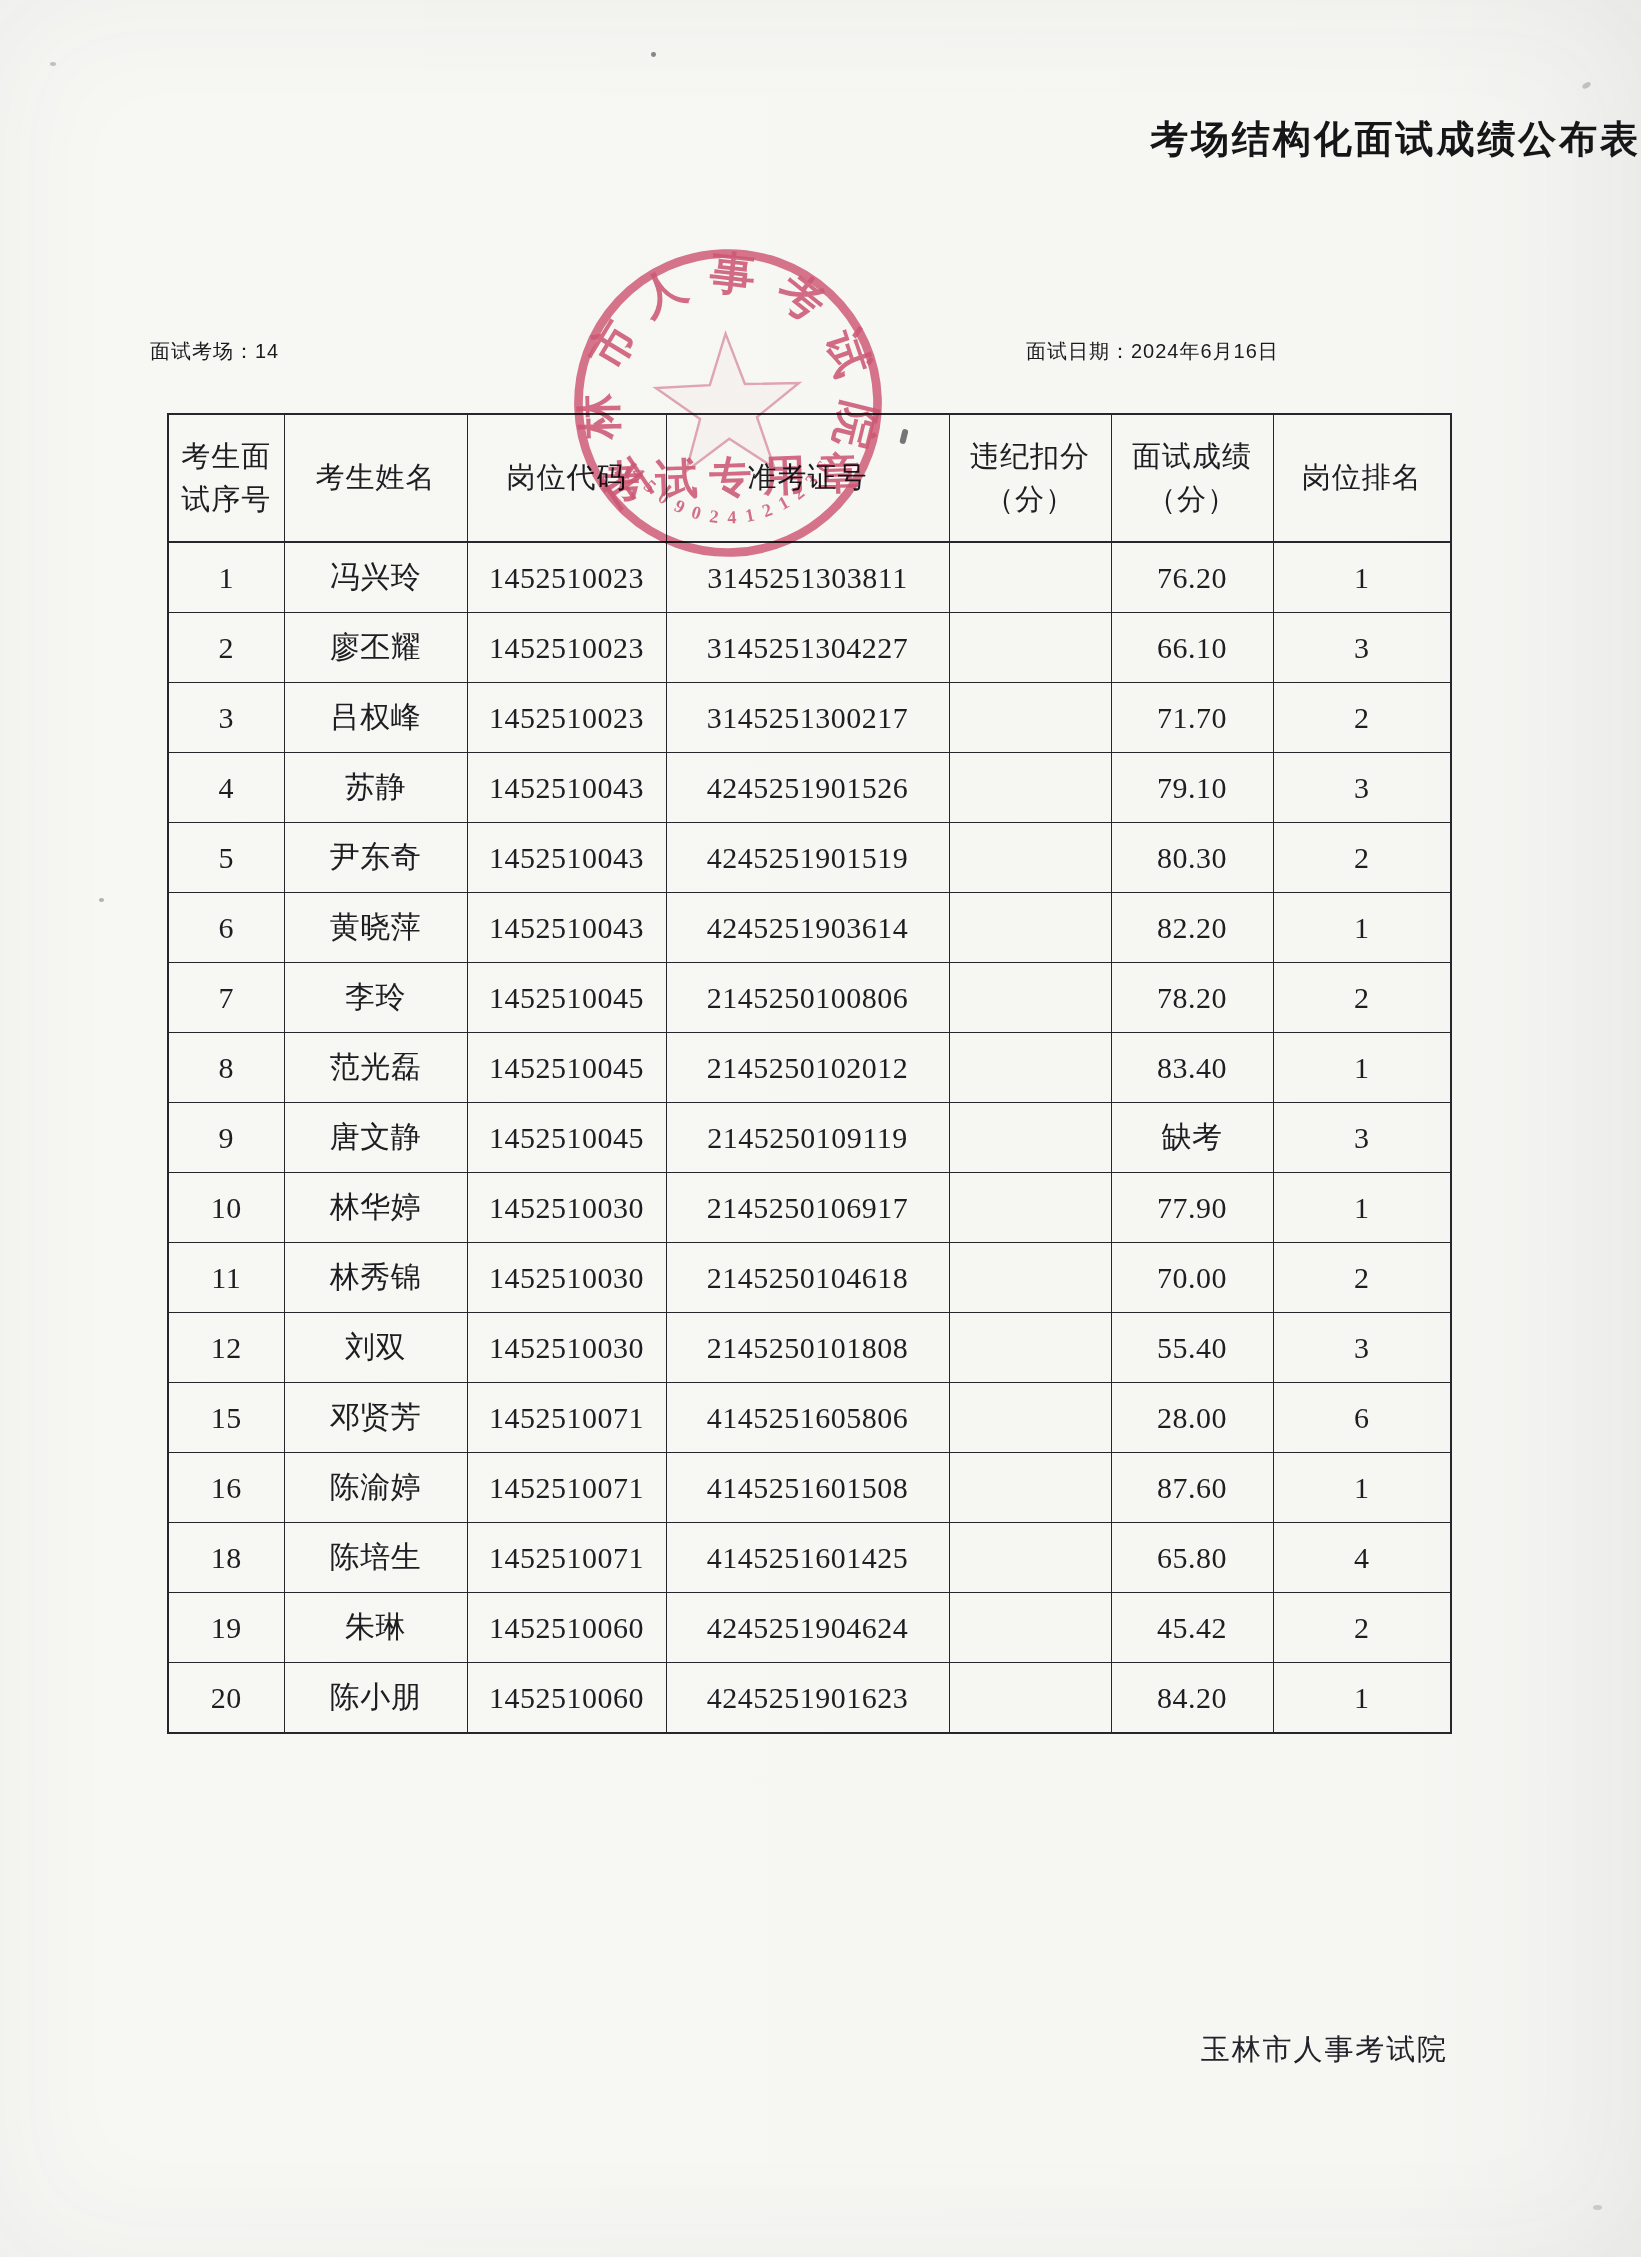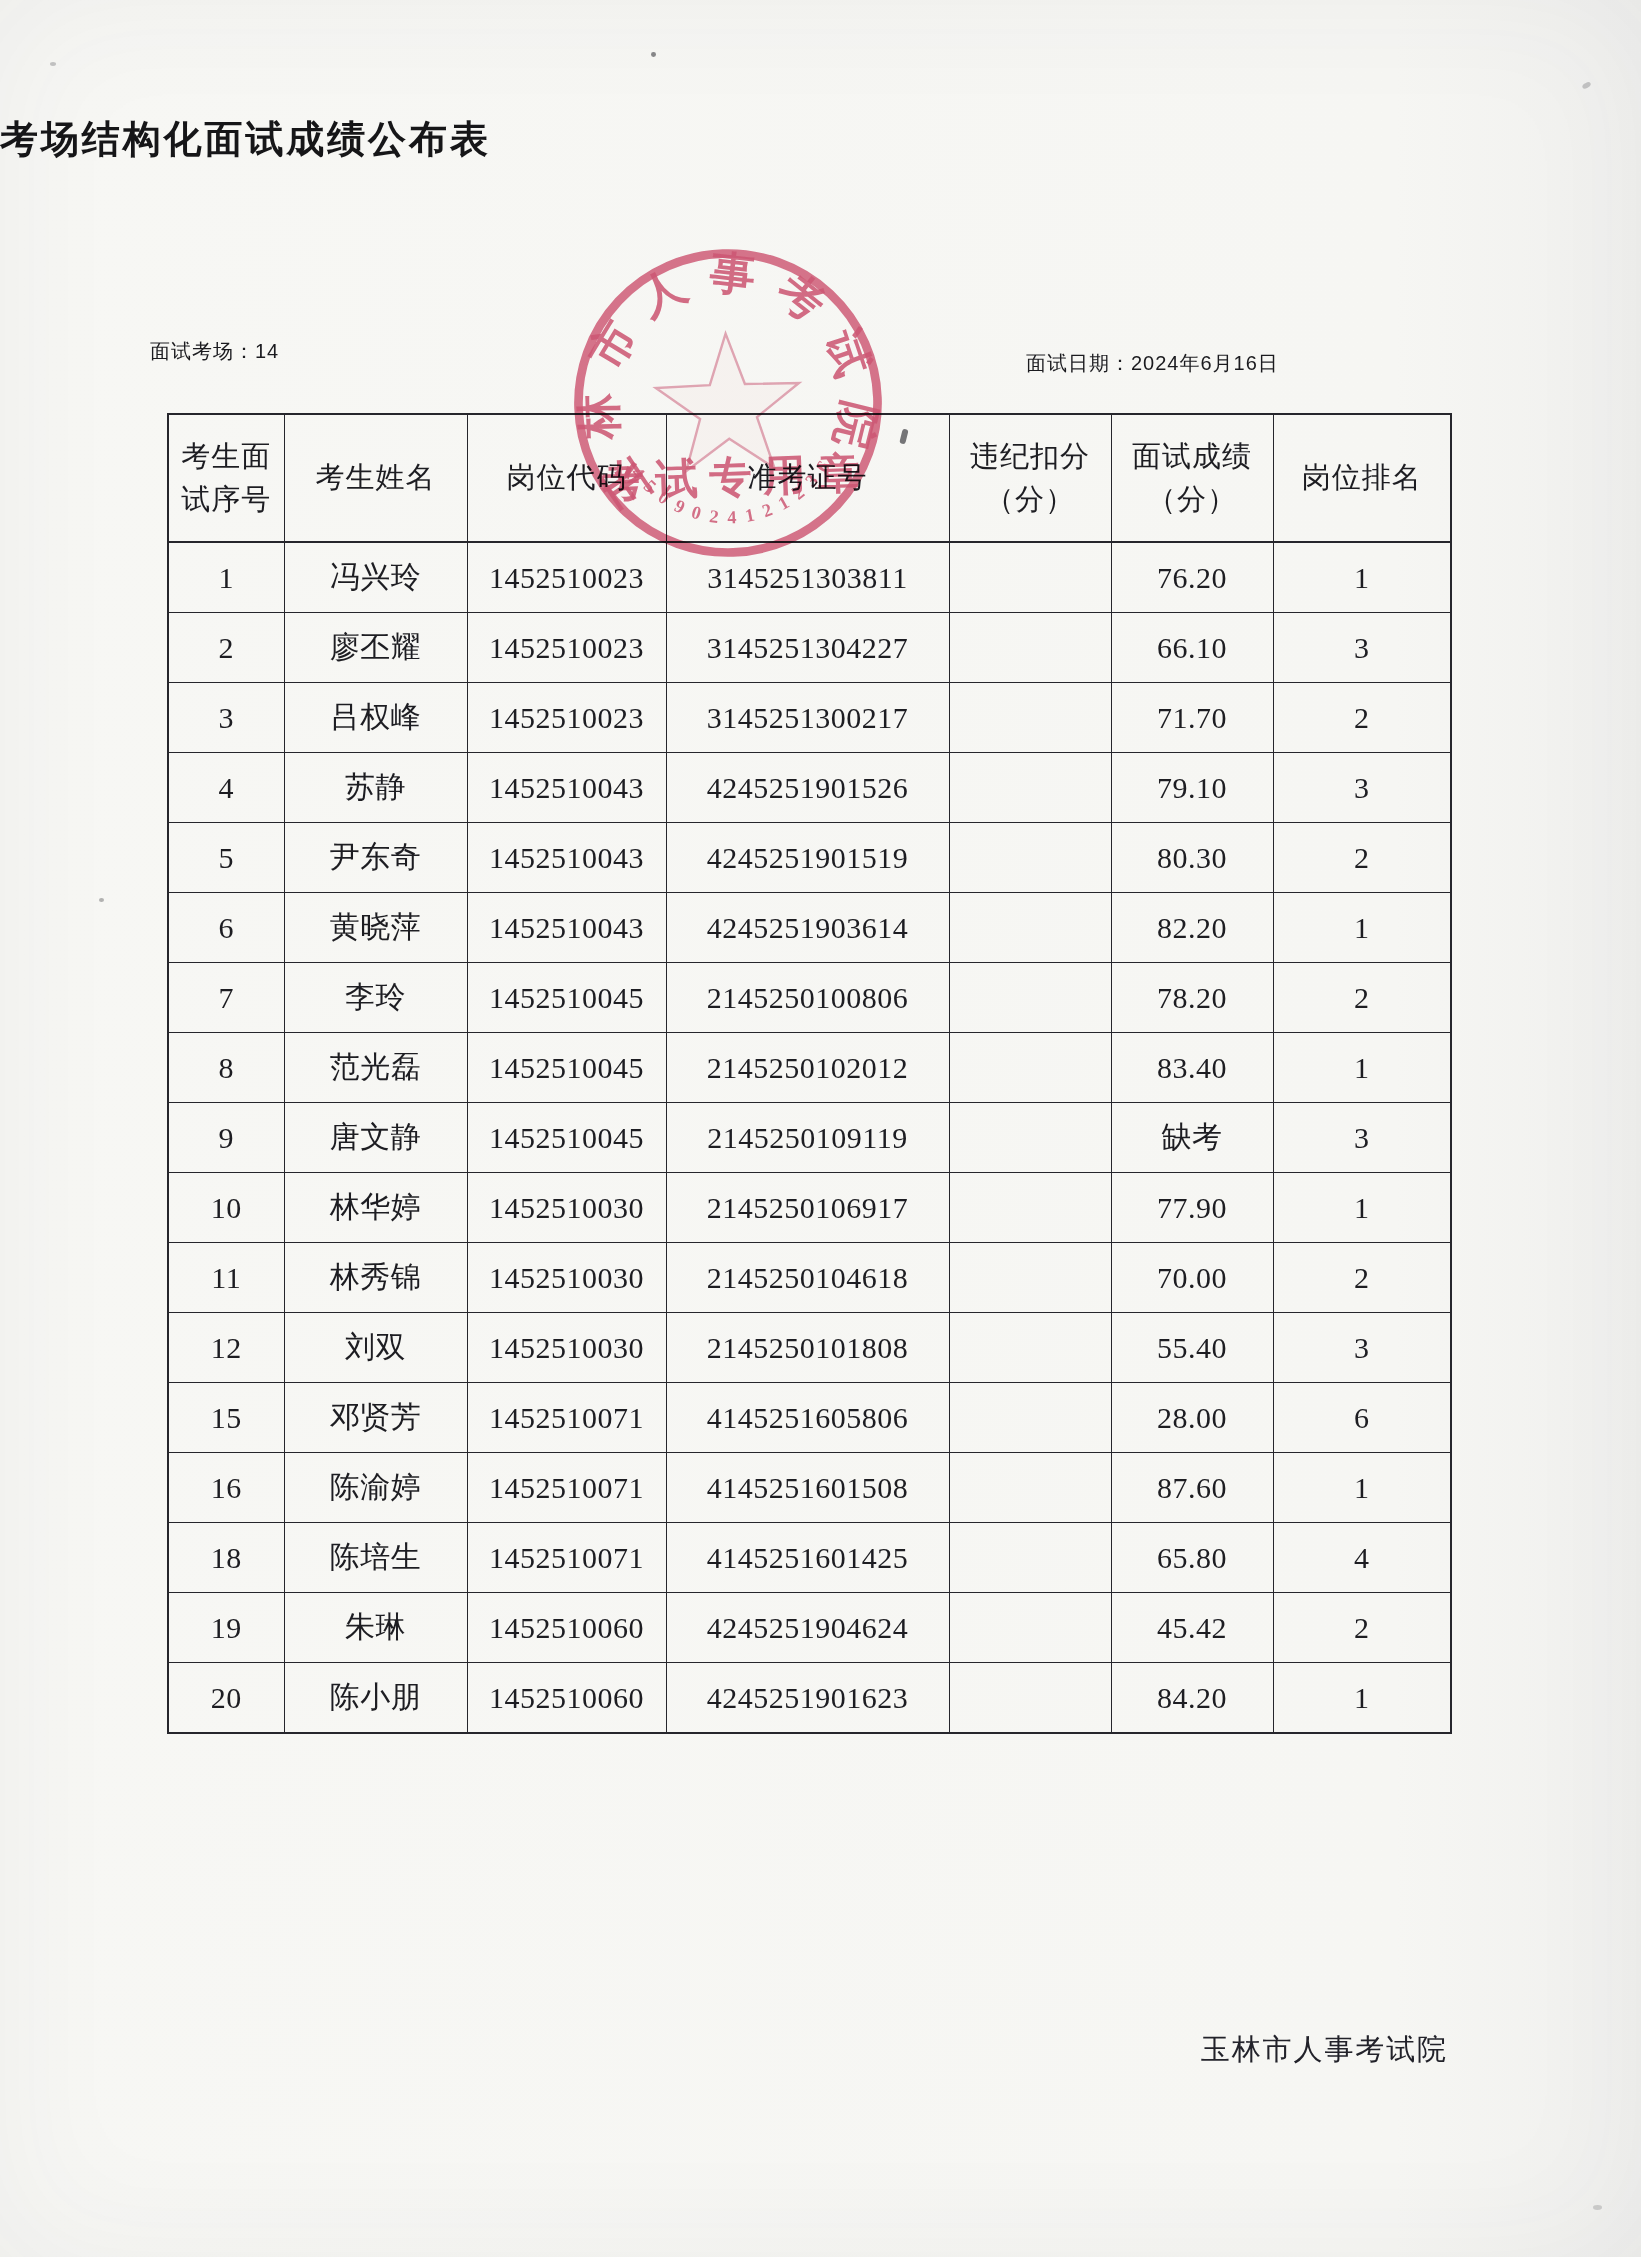--- a/index.html
+++ b/index.html
@@ -8,33 +8,33 @@
     width:1641px; height:2257px;
     margin:0 auto;
     background:linear-gradient(90deg,#f7f7f4 0%,#f6f6f3 85%,#f0f0ee 100%);
     box-shadow:inset 0 0 135px rgba(60,60,70,0.05);
     overflow:hidden;
     font-family:"Liberation Serif","DejaVu Serif",serif;
     color:#1d1d22;
   }
   .title {
     position:absolute; top:114px; left:0; width:100%;
-    text-align:left;
+    text-align:right;
     font-family:"Liberation Sans","DejaVu Sans",sans-serif;
     font-weight:700; font-size:38px; letter-spacing:2.9px;
     color:#161618;
   }
   .meta {
     position:absolute; top:338px;
     font-family:"Liberation Sans","DejaVu Sans",sans-serif;
     font-weight:500; font-size:20px; letter-spacing:1px;
     color:#1b1b1f;
   }
   .meta-room { left:150px; }
-  .meta-date { left:1026px;margin-top:12px; }
+  .meta-date { left:1026px; }
   table.score-table {
     position:absolute; left:167px; top:413px;
     width:1283px;
     border-collapse:collapse; table-layout:fixed;
     border:2.9px solid #26262c;
   }
   .score-table th, .score-table td {
     border:1.9px solid #26262c;
     text-align:center; vertical-align:middle;
     padding:0;

